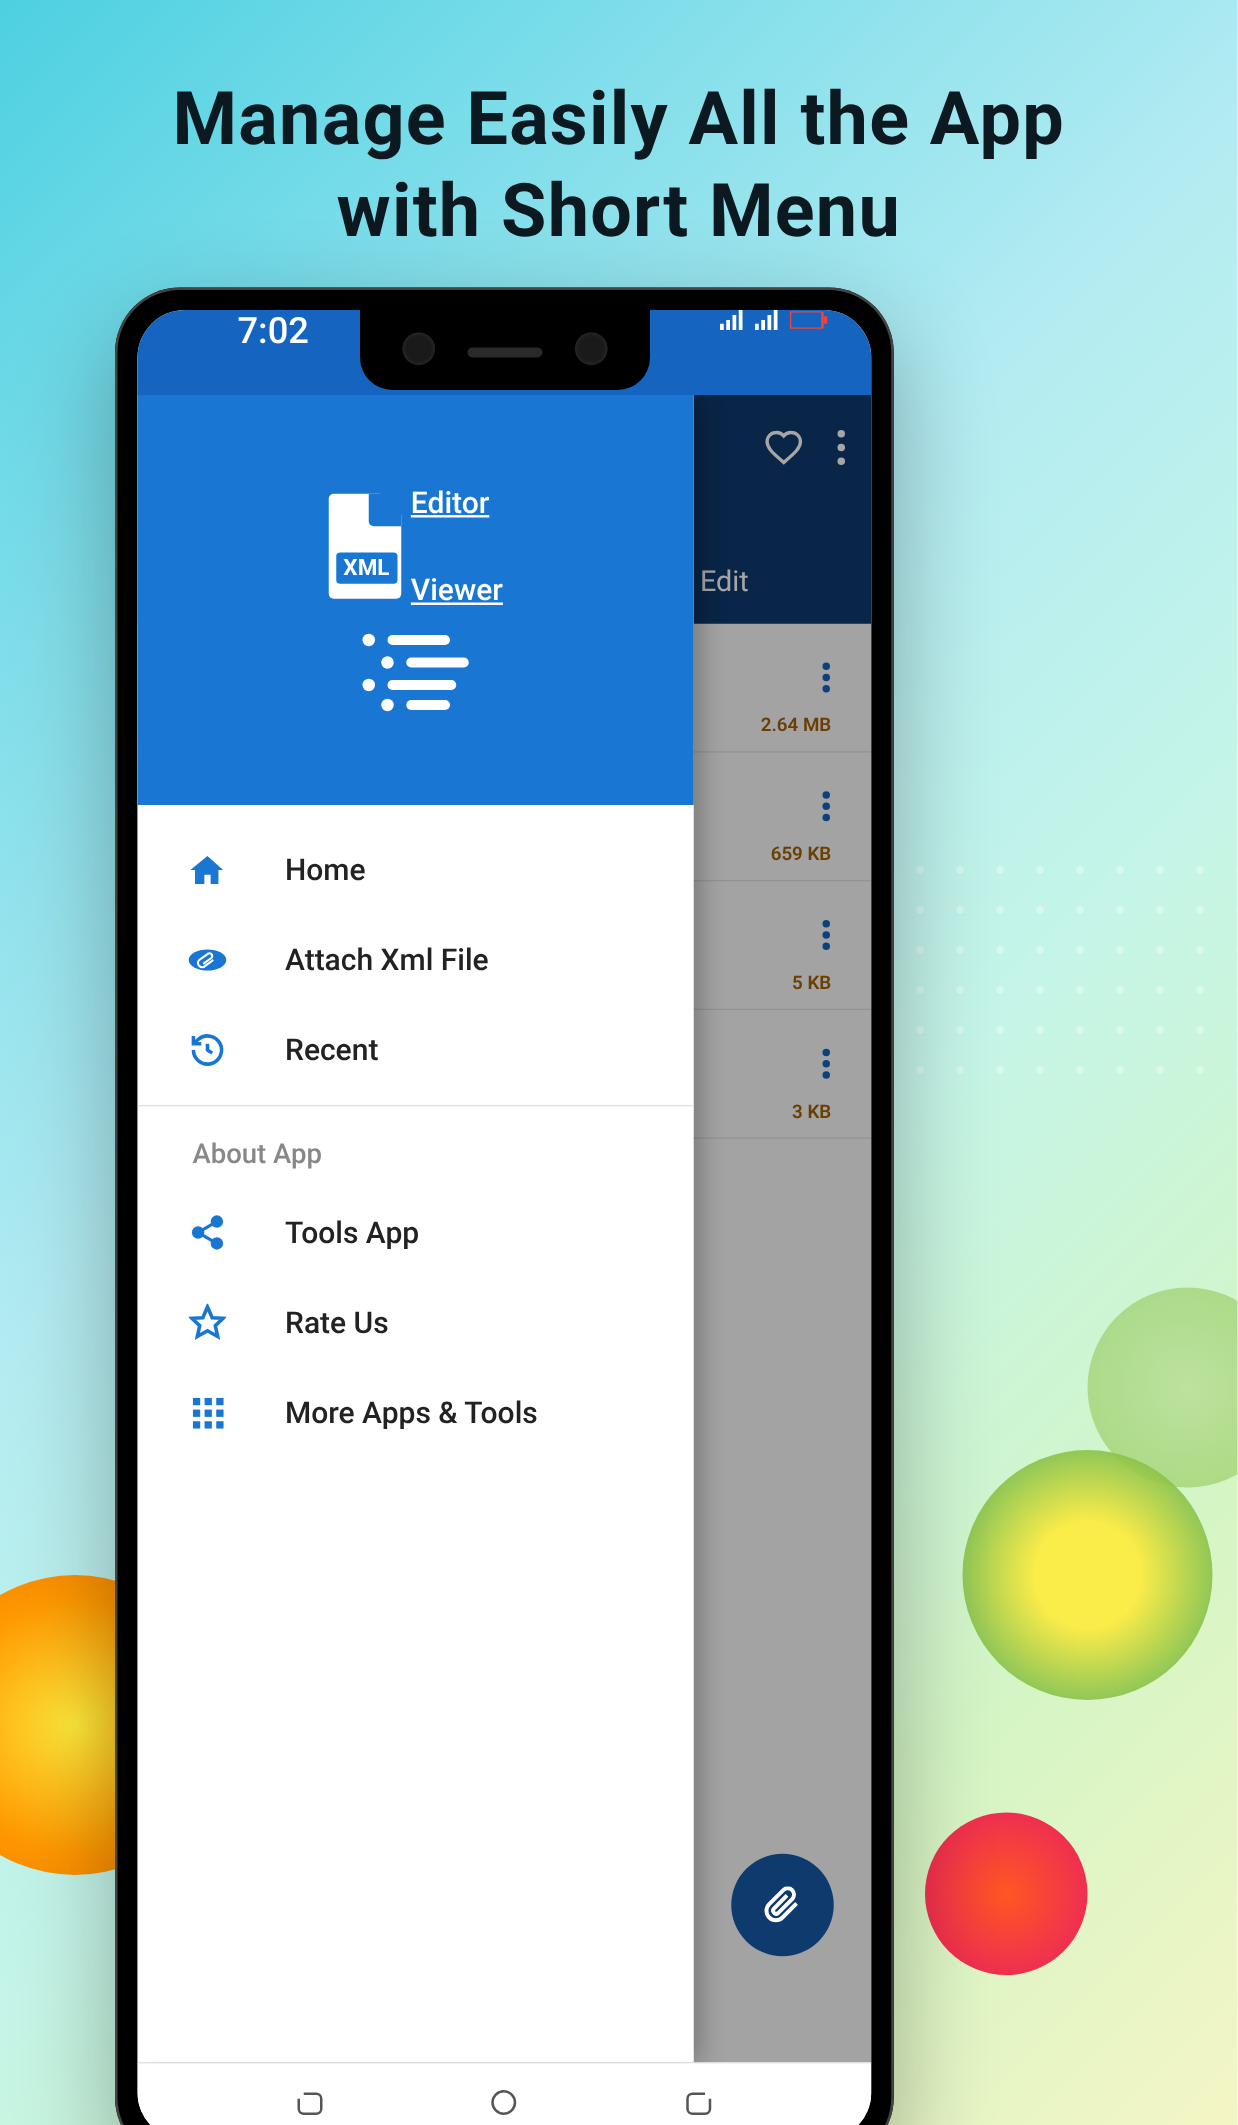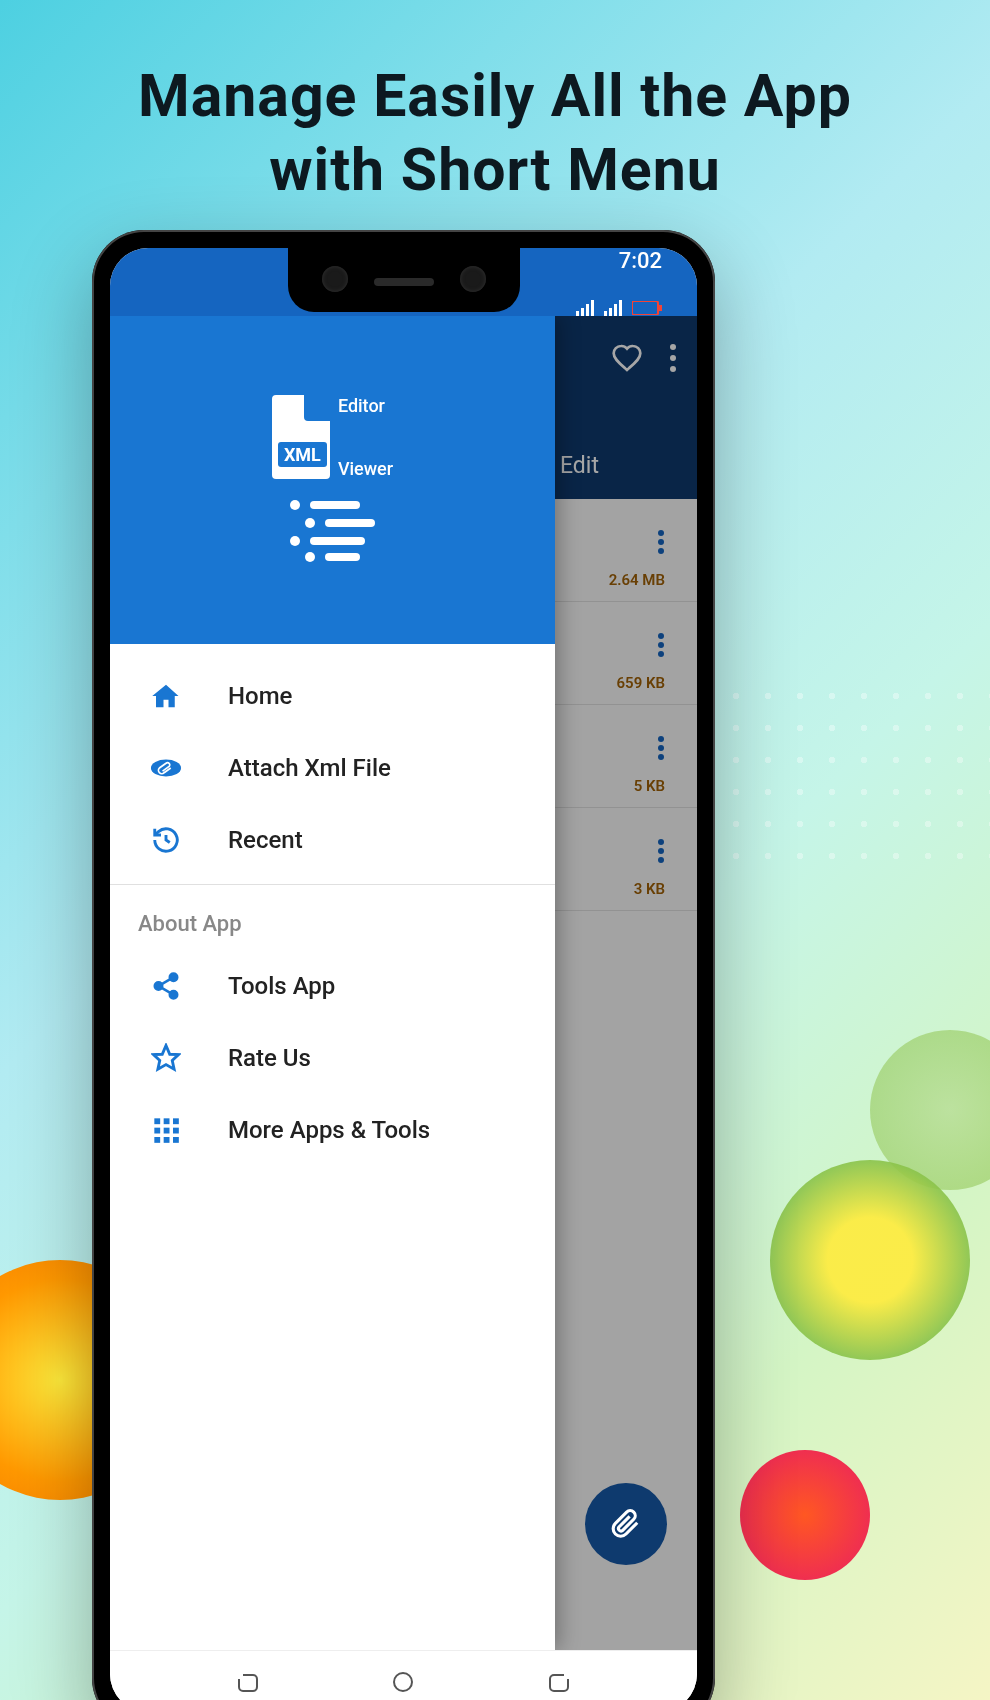--- a/index.html
+++ b/index.html
@@ -63,26 +63,25 @@
 }
 .notch-cam { position: absolute; width: 26px; height: 26px; border-radius: 50%; background: #1a1a1a; top: 18px; box-shadow: inset 0 0 4px #333; }
 .notch-cam-1 { left: 34px; }
 .notch-cam-2 { right: 34px; }
 .notch-speaker { position: absolute; width: 60px; height: 8px; background: #2a2a2a; border-radius: 4px; top: 30px; left: 50%; transform: translateX(-50%); }
 
 .status-bar {
   height: 68px;
   background: #1565c0;
   display: flex;
-  align-items: flex-end;
+  align-items: flex-start;
   justify-content: space-between;
   padding: 0 35px;
   color: #fff;
-  font-size: 22px;
-  flex-direction: column;
+  font-size: 29px;
 }
 .status-time { font-weight: 500; padding-left: 45px; }
 .status-icons { display: flex; align-items: center; gap: 8px; }
 
 .app-content {
   position: relative;
   height: calc(100% - 130px);
   overflow: hidden;
 }
 
@@ -144,36 +143,36 @@
   align-items: center;
   justify-content: center;
   color: #fff;
   flex-direction: column;
 }
 .drawer-logo { display: flex; flex-direction: column; align-items: center; }
 .logo-top { display: flex; align-items: center; gap: 8px; }
 .logo-file { width: 58px; height: 84px; background: #fff; border-radius: 4px 18px 4px 4px; position: relative; }
 .logo-file::before { content: ''; position: absolute; top: 0; right: 0; width: 26px; height: 26px; background: #1976d2; border-radius: 0 0 0 4px; }
 .logo-xml { position: absolute; bottom: 12px; left: 6px; background: #1976d2; color: #fff; font-size: 18px; font-weight: 700; padding: 2px 6px; border-radius: 3px; }
-.logo-labels { display: flex; flex-direction: column; gap: 42px; font-size: 18px; font-weight: 500; }
+.logo-labels { display: flex; flex-direction: column; gap: 42px; font-size: 24px; font-weight: 500; text-decoration: underline; }
 .logo-dots { margin-top: 16px; }
 
 .drawer-list { padding: 16px 0; }
 .drawer-item {
   display: flex;
   align-items: center;
   padding: 20px 40px;
   gap: 46px;
   font-size: 24px;
   color: #222;
   font-weight: 500;
 }
 .drawer-icon { width: 32px; height: 32px; display: flex; align-items: center; justify-content: center; color: #1976d2; }
 .drawer-separator { height: 1px; background: #e0e0e0; margin: 8px 0; }
-.drawer-section-title { padding: 18px 28px 14px; font-size: 22px; color: #888; font-weight: 500; }
+.drawer-section-title { padding: 18px 28px 14px; font-size: 22px; color: #888; font-weight: 500; margin-left: 16px; }
 
 .nav-bar {
   position: absolute;
   bottom: 0;
   left: 0;
   right: 0;
   height: 62px;
   background: #fff;
   display: flex;
   align-items: center;

